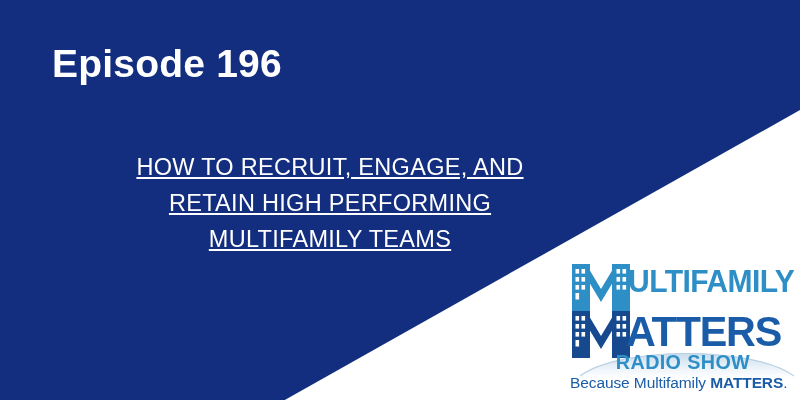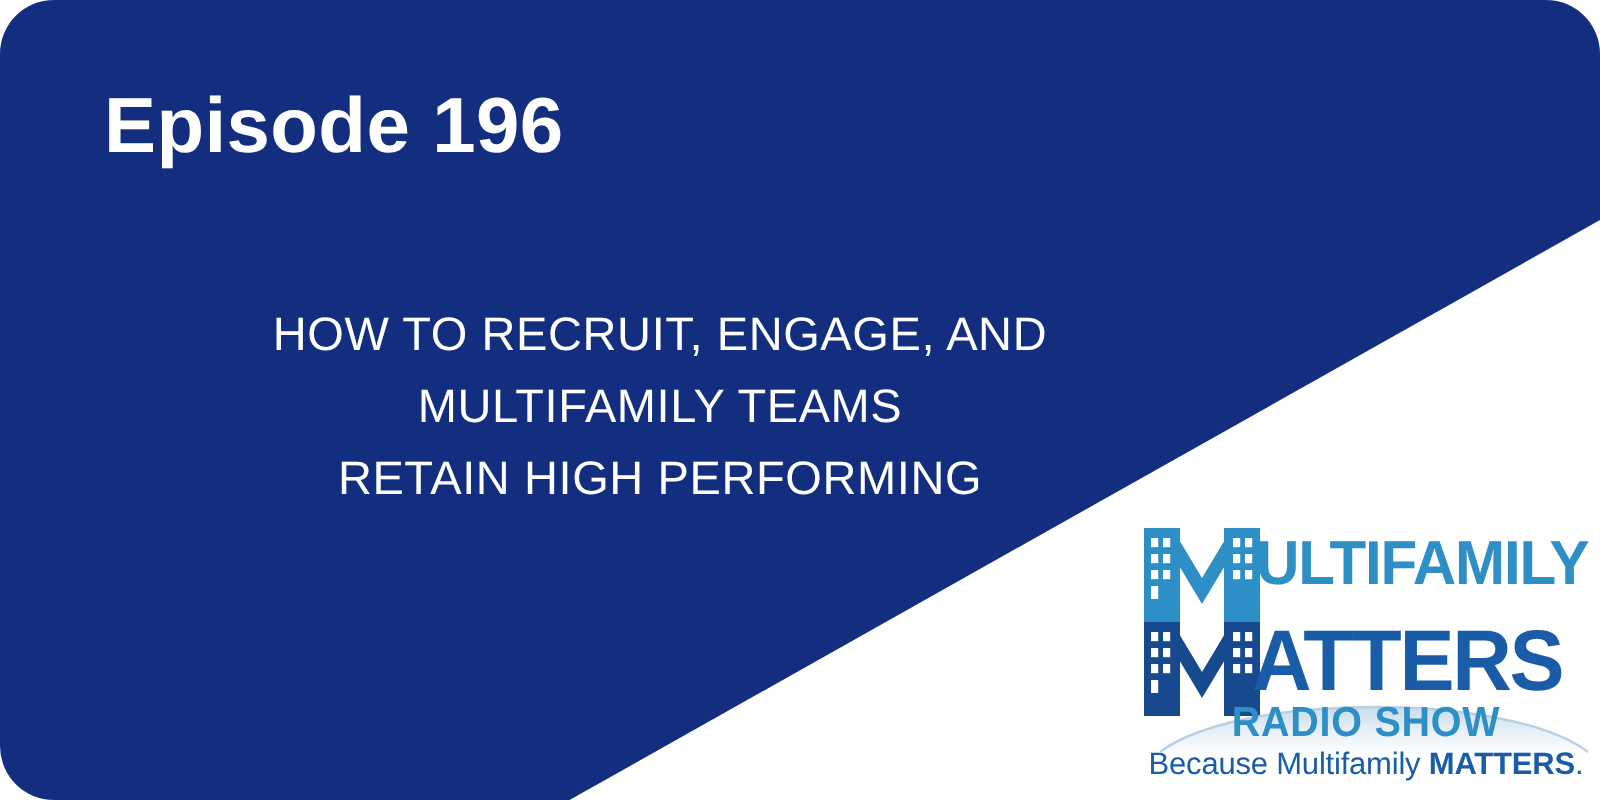--- a/index.html
+++ b/index.html
@@ -12,21 +12,20 @@
     background: #ffffff;
     font-family: "Liberation Sans", sans-serif;
     overflow: hidden;
   }
   #slide {
     position: relative;
     width: 800px;
     height: 400px;
     background: #ffffff;
     overflow: hidden;
-    border-radius: 27px;
   }
   
   #navy-shape {
     position: absolute;
     left: 0;
     top: 0;
     width: 800px;
     height: 400px;
     background: #132e7e;
     -webkit-clip-path: polygon(0 0, 100% 0, 100% 27.5%, 35.6% 100%, 0 100%);
@@ -47,20 +46,21 @@
     position: absolute;
     left: 40px;
     top: 150px;
     width: 580px;
     text-align: center;
     font-size: 23.5px;
     font-weight: normal;
     color: #ffffff;
     line-height: 1.53;
     letter-spacing: 0.3px;
+    text-decoration: underline;
   }
   
   #logo {
     position: absolute;
     left: 570px;
     top: 252px;
     width: 226px;
     height: 140px;
   }
   .logo-wordmark {
@@ -126,41 +126,41 @@
     letter-spacing: 0.4px;
     transform: scaleX(0.94);
     transform-origin: center top;
     white-space: nowrap;
   }
   #tagline {
     position: absolute;
     left: 0;
     top: 122px;
     width: 226px;
-    text-align: center;
+    text-align: left;
     font-size: 15.5px;
     color: #1a5ca8;
     letter-spacing: -0.1px;
     white-space: nowrap;
   }
   #tagline .bold { font-weight: bold; }
 </style>
 </head>
 <body>
 
 <div id="slide">
 
   <div id="navy-shape"></div>
 
   <div id="episode-title">Episode 196</div>
 
   <div id="episode-subtitle">
     <div>HOW TO RECRUIT, ENGAGE, AND</div>
+    <div>RETAIN HIGH PERFORMING</div>
     <div>MULTIFAMILY TEAMS</div>
-    <div>RETAIN HIGH PERFORMING</div>
   </div>
 
   <div id="logo">
 
     <div class="logo-wordmark">
 
       <svg class="bldg-m top" viewBox="0 0 58 47">
         <g fill="#2d8fc6">
           <rect x="0" y="0" width="18" height="47"></rect>
           <rect x="40" y="0" width="18" height="47"></rect>

